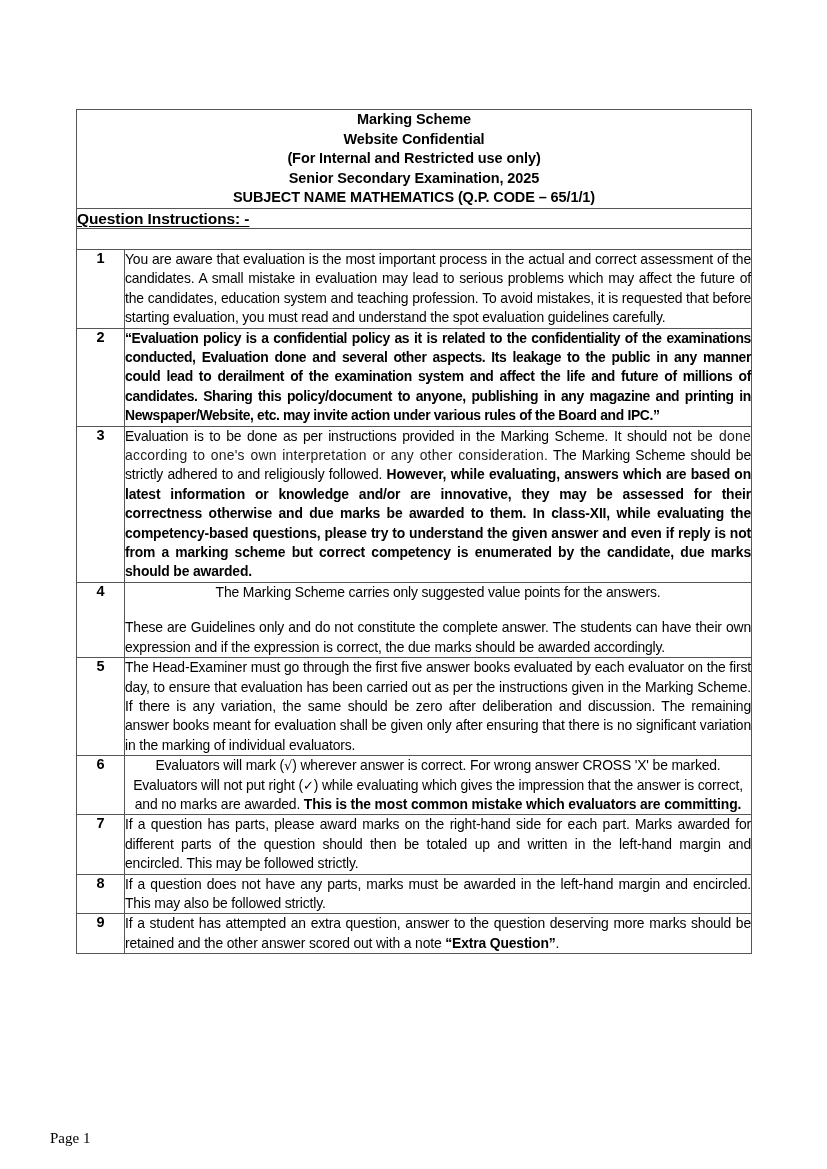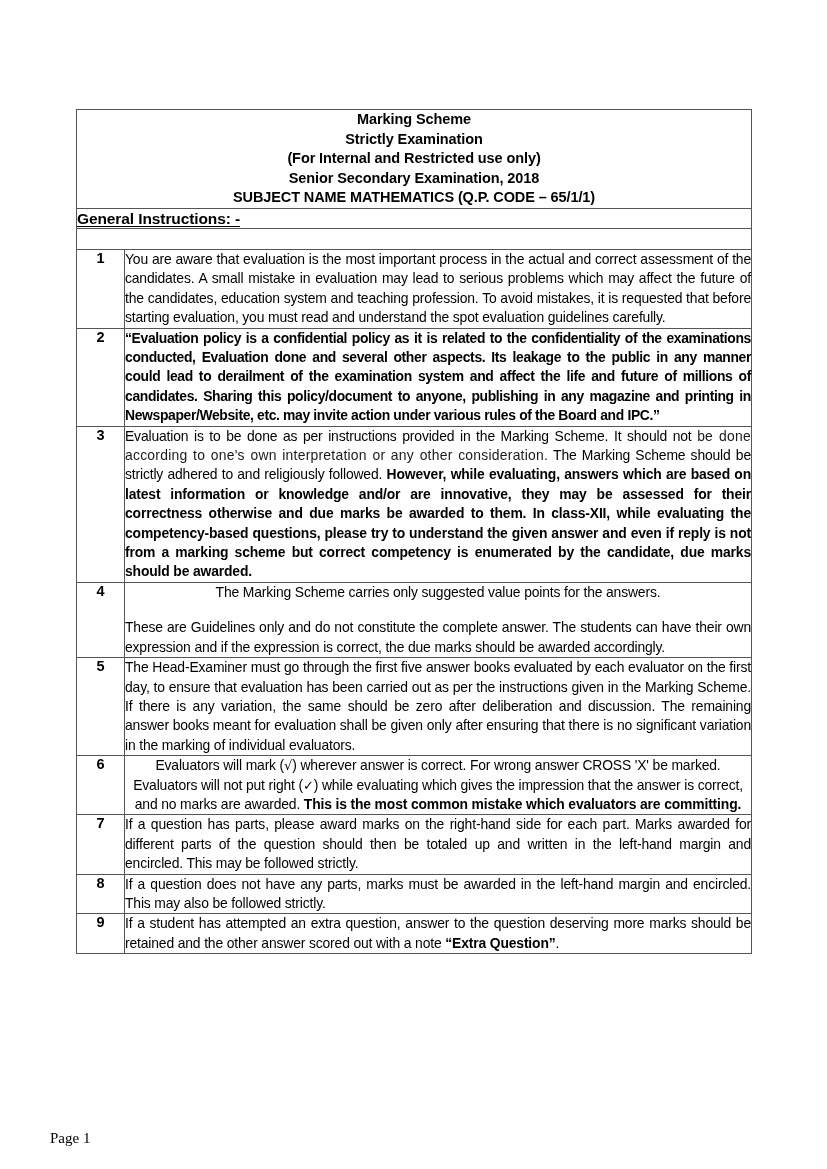--- a/index.html
+++ b/index.html
@@ -121,30 +121,30 @@
   <table class="ms-table">
     <colgroup>
       <col style="width:48px">
       <col>
     </colgroup>
     <tbody>
 
       <tr>
         <td class="hdr-cell" colspan="2">
           <div class="hdr-line">Marking Scheme</div>
-          <div class="hdr-line">Strictly Examination</div>
+          <div class="hdr-line">Website Confidential</div>
           <div class="hdr-line">(For Internal and Restricted use only)</div>
-          <div class="hdr-line">Senior Secondary Examination, 2018</div>
+          <div class="hdr-line">Senior Secondary Examination, 2025</div>
           <div class="hdr-line">SUBJECT NAME MATHEMATICS (Q.P. CODE – 65/1/1)</div>
         </td>
       </tr>
 
       <tr>
         <td class="gi-cell" colspan="2">
-          <div class="gi-title">General Instructions: -</div>
+          <div class="gi-title">Question Instructions: -</div>
         </td>
       </tr>
 
       <tr>
         <td class="spacer-cell" colspan="2"></td>
       </tr>
 
       <tr>
         <td class="num-cell">1</td>
         <td class="body-cell">

